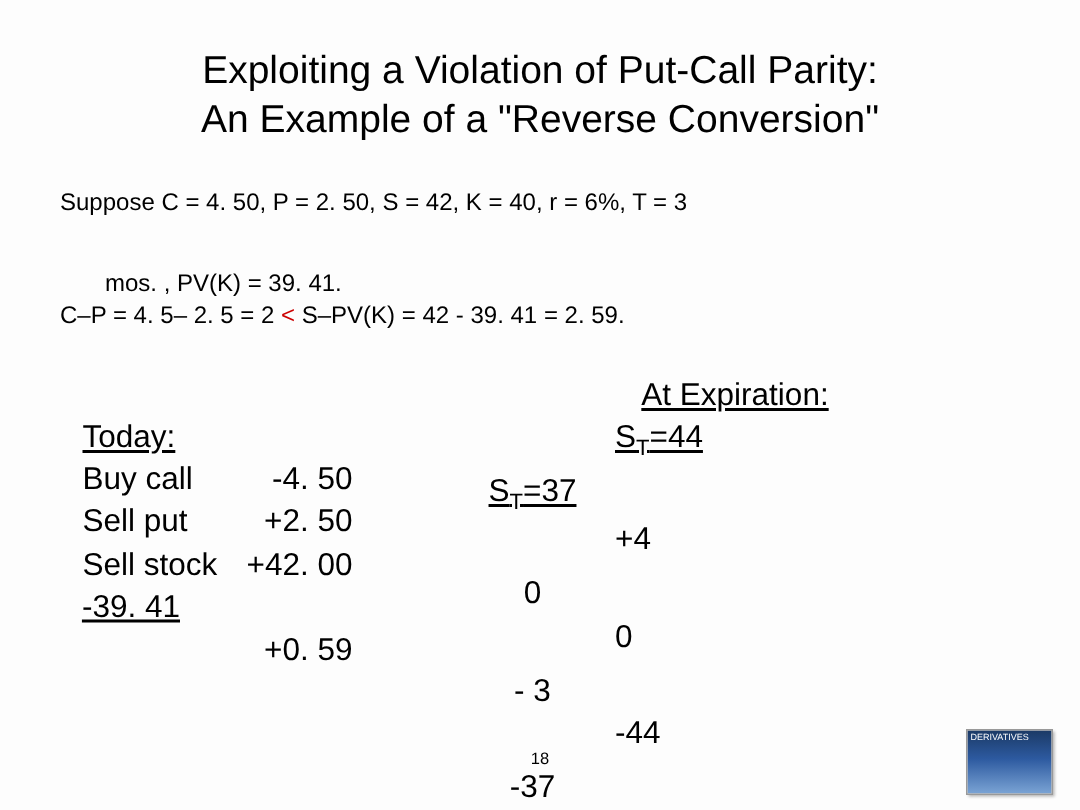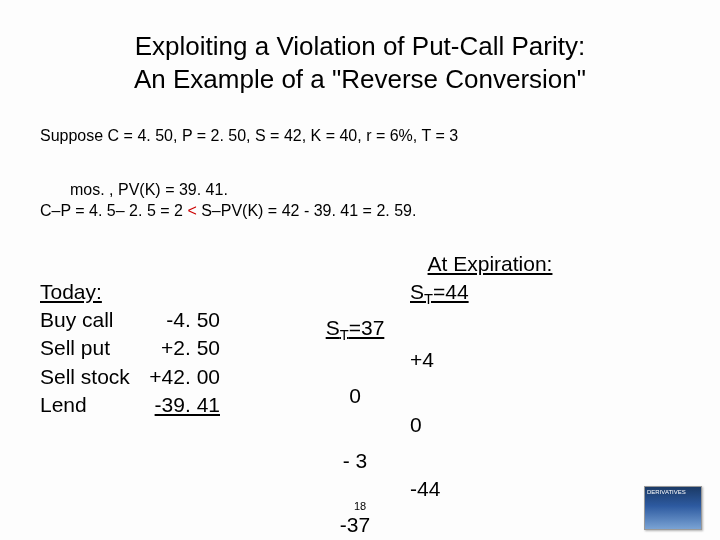--- a/index.html
+++ b/index.html
@@ -39,21 +39,21 @@
     font-size: 21px;
     line-height: 1.35;
   }
   .col-left {
     width: 260px;
   }
   .col-right {
     flex: 1;
   }
   .row { display: flex; }
-  .lbl { width: 100px; }
+  .lbl { width: 100px; margin-left: 15px; }
   .val { width: 80px; text-align: right; }
   .exp-header {
     text-align: center;
     text-decoration: underline;
     margin-bottom: 0;
   }
   .exp-table .erow { display: flex; }
   .ecell1 { width: 110px; text-align: center; margin-top: 36px; }
   .ecell2 { width: 150px; text-align: left; }
   .st-head { text-decoration: underline; }
@@ -109,25 +109,25 @@
         </div>
       <div class="row">
           <span class="lbl">Sell put</span>
           <span class="val">+2. 50</span>
         </div>
       <div class="row">
           <span class="lbl">Sell stock</span>
           <span class="val">+42. 00</span>
         </div>
       <div class="row">
-          <span class="lbl">Lend</span>
           <span class="val" style="text-decoration:underline">-39. 41</span>
         </div>
       <div class="row">
           <span class="lbl"></span>
+          <span class="val">+0. 59</span>
         </div>
     </div>
 
     <div class="col-right">
       <div class="exp-header">At Expiration:</div>
       <div class="exp-table">
         <div class="erow">
           <div class="ecell1 st-head"><span>S</span><span class="sub">T</span><span>=37</span></div>
           <div class="ecell2 st-head"><span>S</span><span class="sub">T</span><span>=44</span></div>
         </div>

